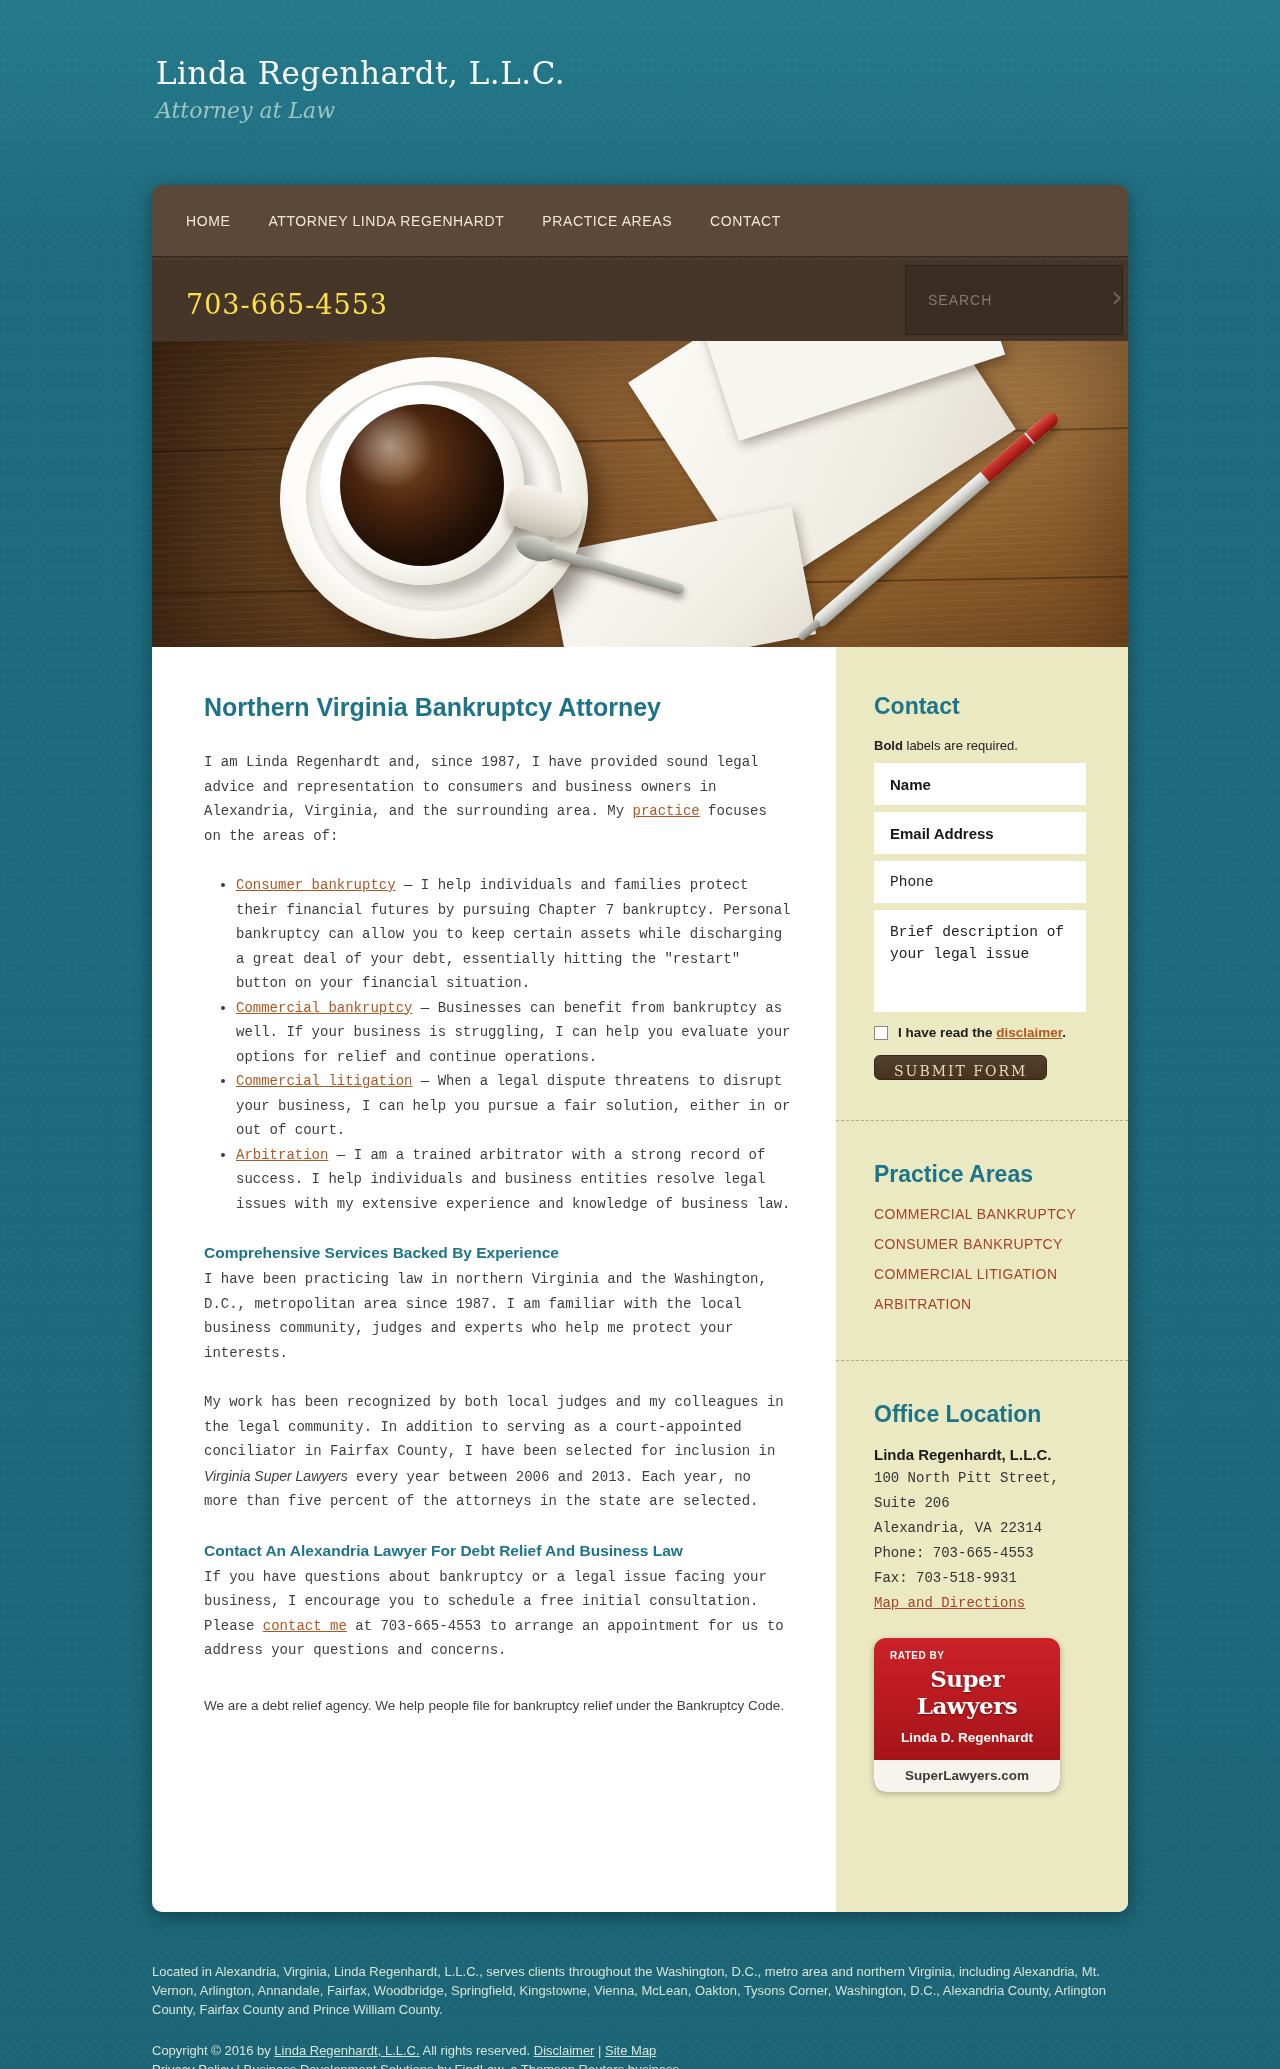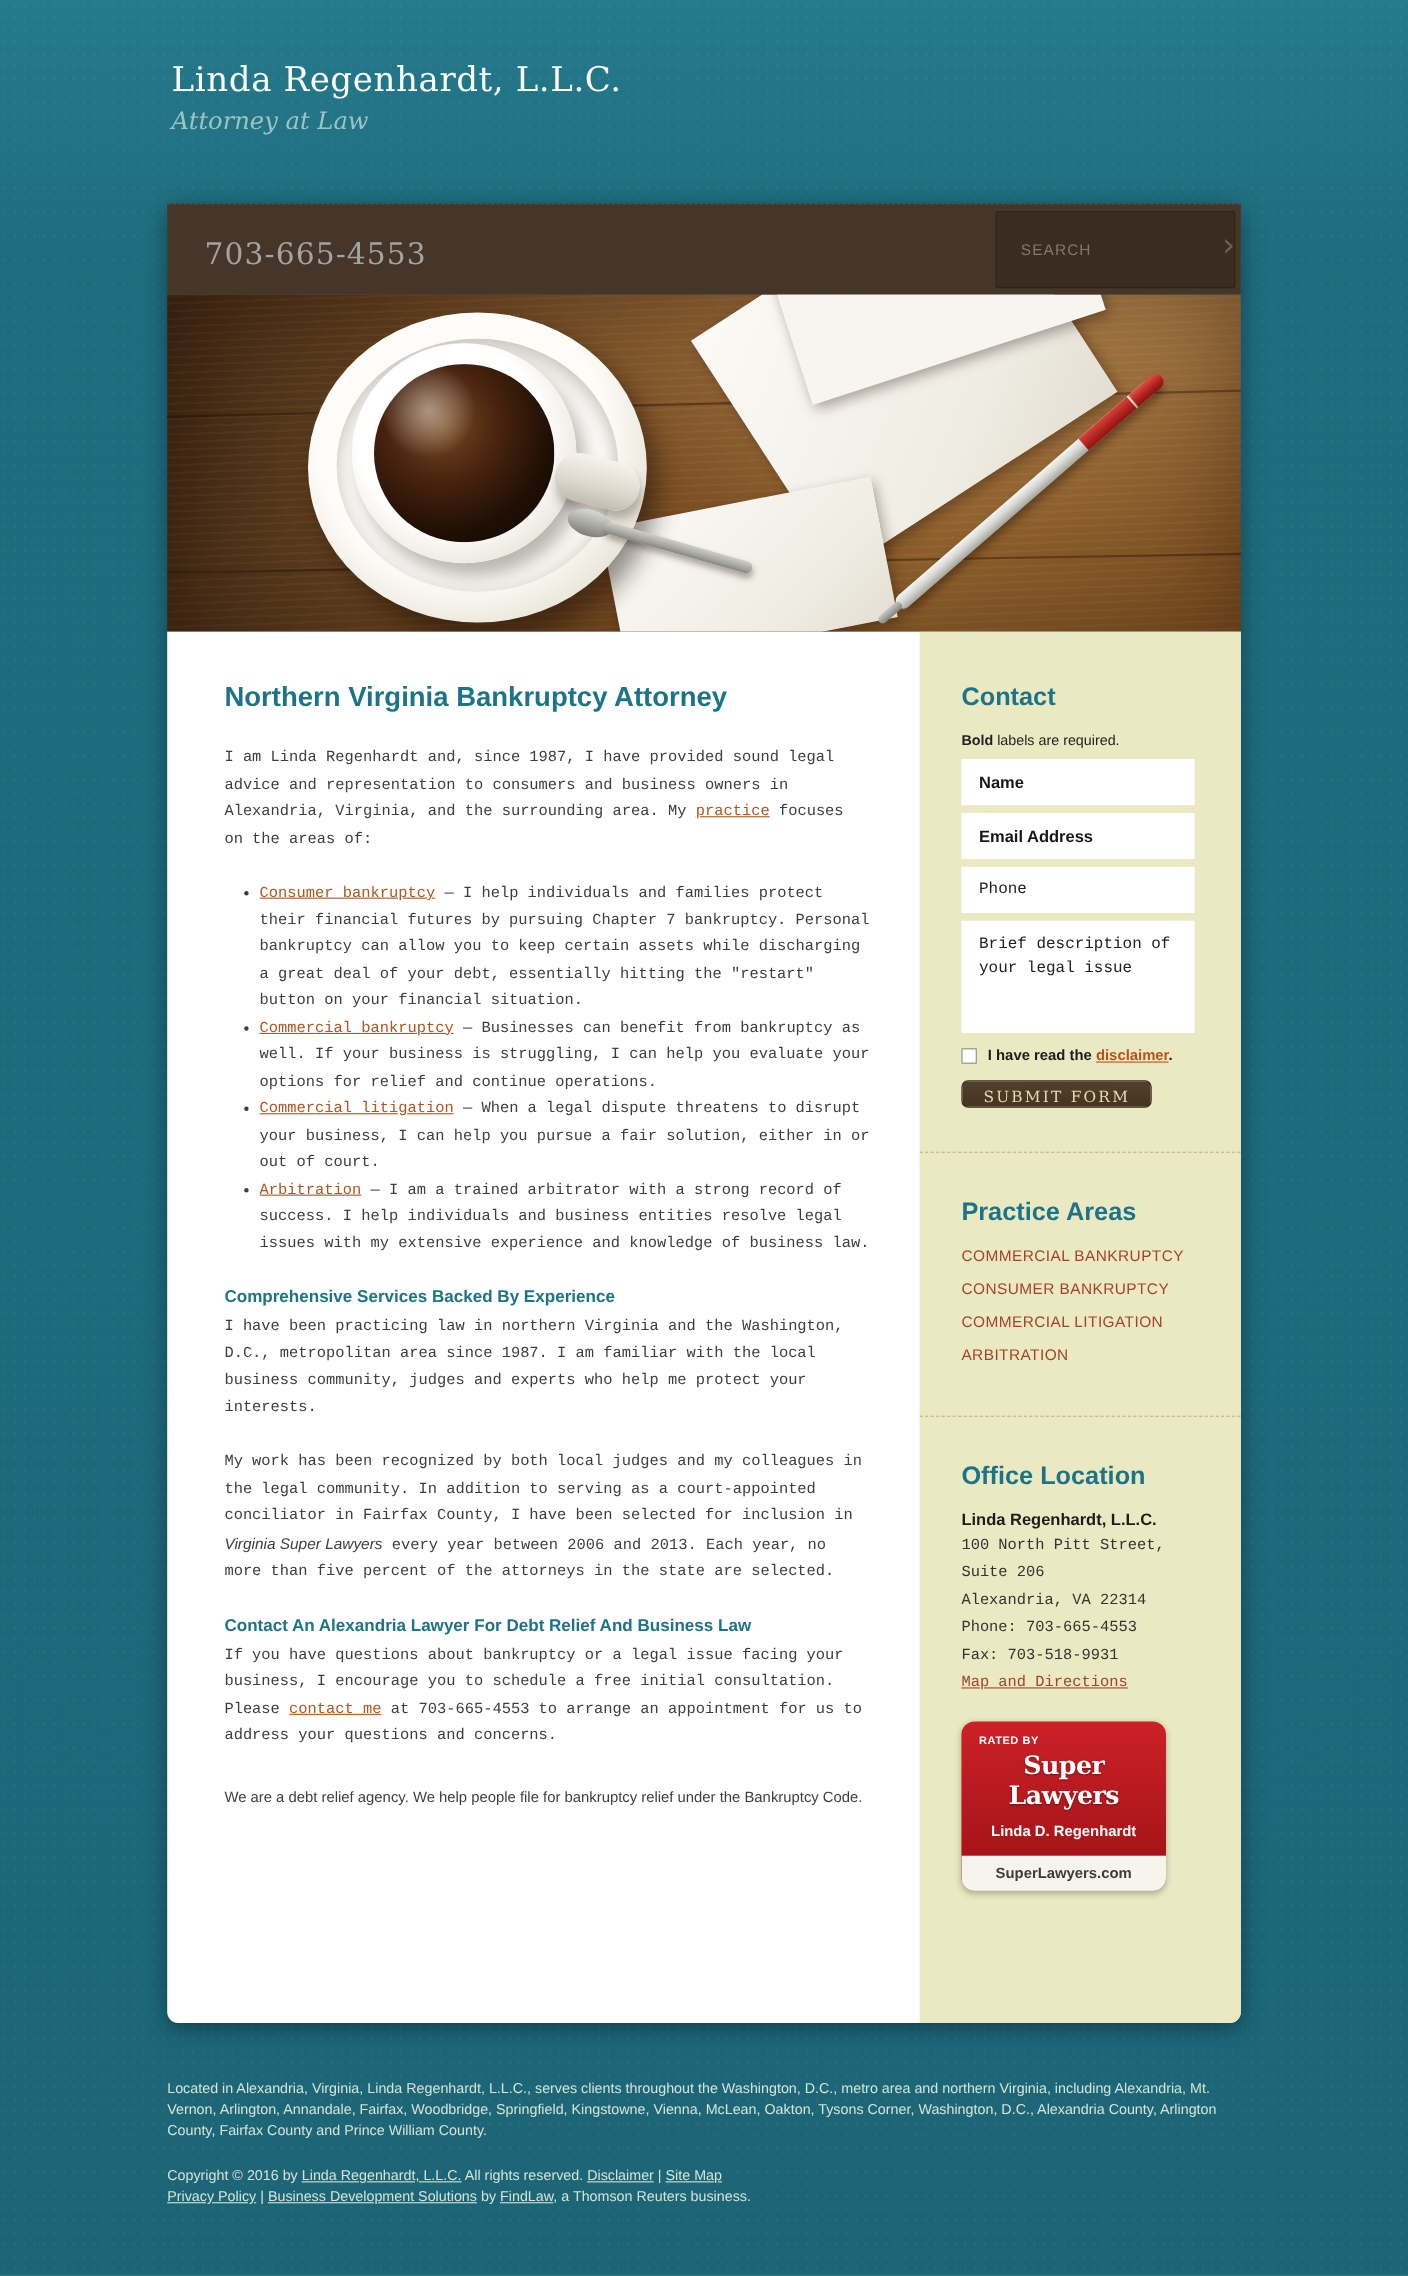--- a/index.html
+++ b/index.html
@@ -43,21 +43,21 @@
   }
 
   
   .phone-bar {
     position:relative; height:83px; background:#463629;
     border-top:1px dashed rgba(255,255,255,0.10);
   }
   .phone {
     position:absolute; left:34px; top:30px;
     font-family:"DejaVu Serif", serif; font-size:27px;
-    letter-spacing:1px; color:#a3a3a3;
+    letter-spacing:1px; color:#fde047;
   }
   .search-box {
     position:absolute; right:5px; top:6px; width:218px; height:70px;
     background:#3a2c21; border:1px solid #2d2219; border-radius:2px;
     display:flex; align-items:center;
   }
   .search-box input {
     flex:1; background:transparent; border:none; outline:none;
     padding-left:22px; font-family:"Liberation Sans", sans-serif;
     font-size:14px; letter-spacing:1px; color:#9a8d7c;
@@ -226,20 +226,26 @@
 
 <div class="page">
 
   <div class="site-header">
     <h1 class="site-name">Linda Regenhardt, L.L.C.</h1>
     <div class="site-tagline">Attorney at Law</div>
   </div>
 
   <div class="card">
 
+    <nav class="nav">
+      <a href="#">HOME</a>
+      <a href="#">ATTORNEY LINDA REGENHARDT</a>
+      <a href="#">PRACTICE AREAS</a>
+      <a href="#">CONTACT</a>
+    </nav>
 
     <div class="phone-bar">
       <div class="phone">703-665-4553</div>
       <div class="search-box">
         <input type="text" placeholder="SEARCH" style="">
         <button class="search-go">›</button>
       </div>
     </div>
 
     <div class="hero">

